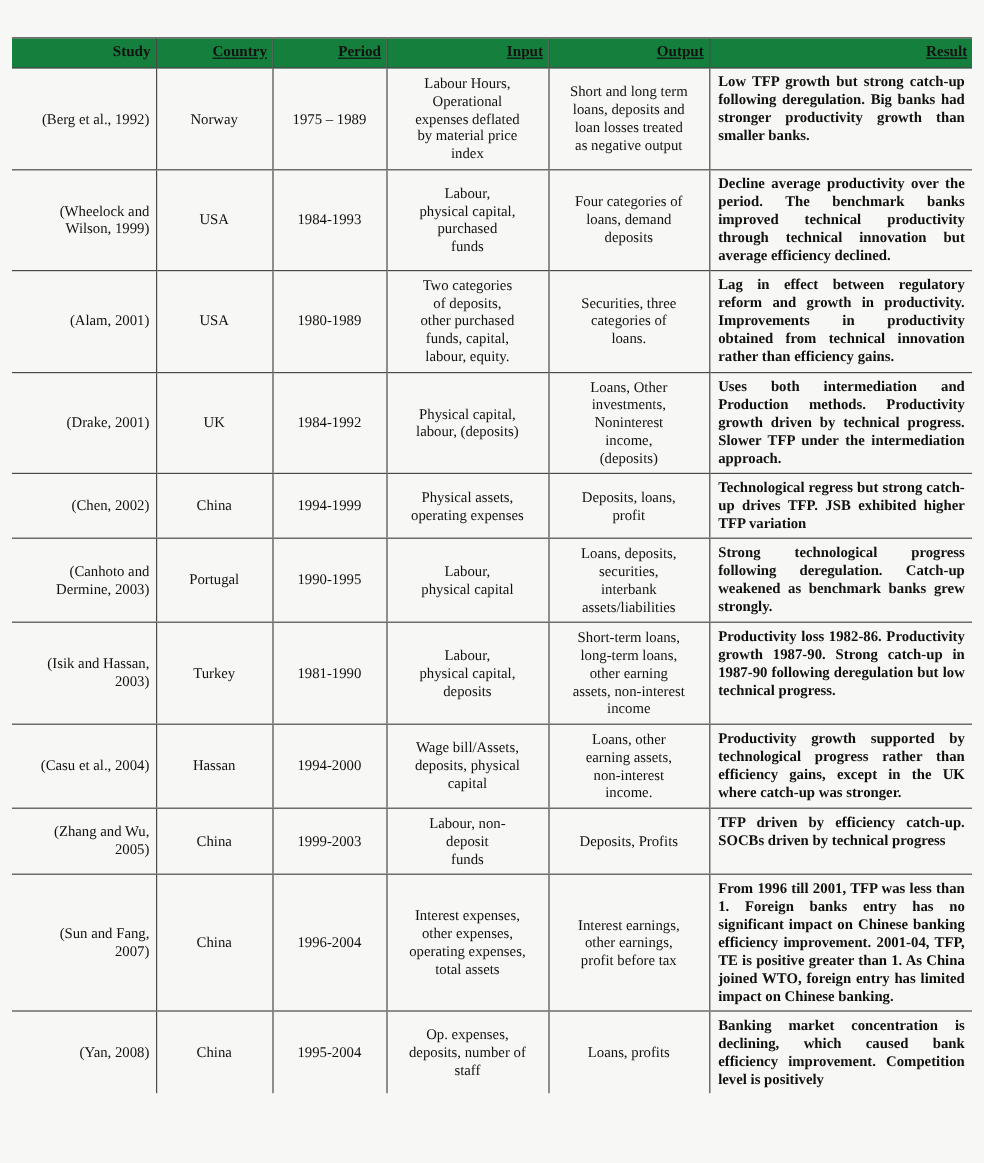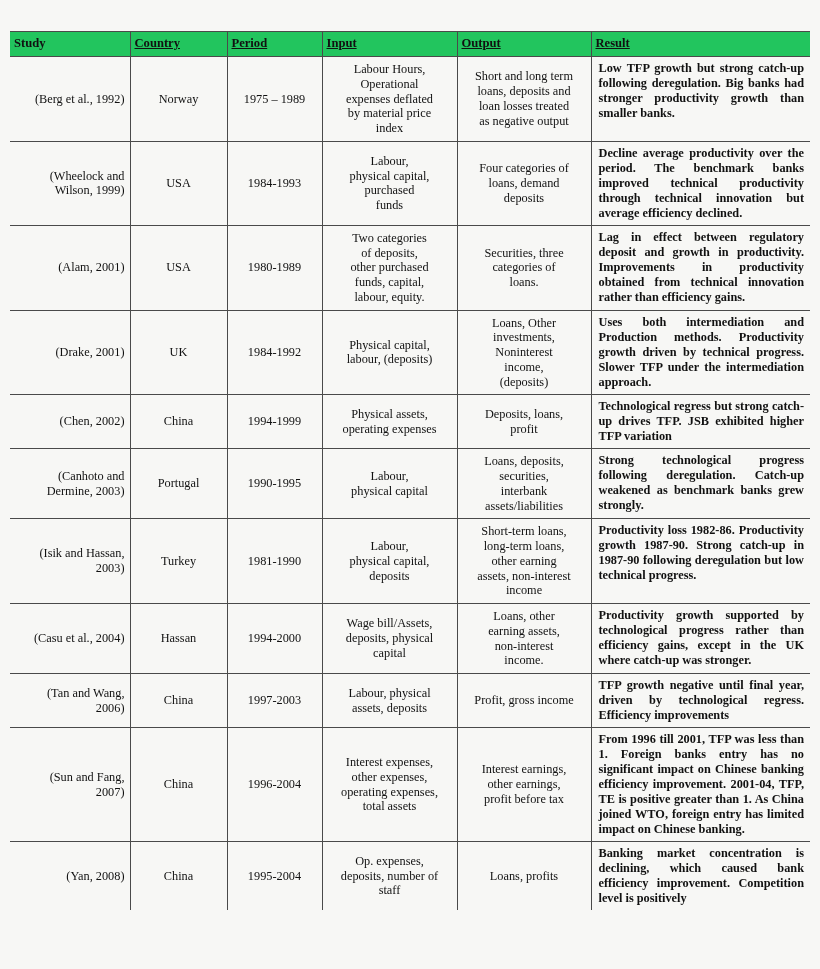--- a/index.html
+++ b/index.html
@@ -32,26 +32,26 @@
   table.lit-table col.c-study    { width: 120px; }
   table.lit-table col.c-country  { width: 97px; }
   table.lit-table col.c-period   { width: 95px; }
   table.lit-table col.c-input    { width: 135px; }
   table.lit-table col.c-output   { width: 134px; }
   table.lit-table col.c-result   { width: 219px; }
 
   thead th {
     font-weight: bold;
     font-size: 12.6px;
-    text-align: left;
+    text-align: right;
     padding: 4px 4px 5px 4px;
     border-top: 1.6px solid #4a4a4a;
     border-bottom: 1.6px solid #4a4a4a;
     vertical-align: middle;
-    background: #22c55e;
+    background: #15803d;
   }
   thead th + th { border-left: 1.3px solid #4a4a4a; text-decoration: underline; }
 
   tbody td {
     border-bottom: 1.5px solid #4a4a4a;
     padding: 5px 5px;
     vertical-align: middle;
     text-align: center;
   }
   tbody td + td { border-left: 1.3px solid #4a4a4a; }
@@ -128,21 +128,21 @@
         <td class="cell-country">USA</td>
         <td class="cell-period">1980-1989</td>
         <td class="cell-input">Two categories
 of deposits,
 other purchased
 funds, capital,
 labour, equity.</td>
         <td class="cell-output">Securities, three
 categories of
 loans.</td>
-        <td class="cell-result">Lag in effect between regulatory deposit and growth in productivity. Improvements in productivity obtained from technical innovation rather than efficiency gains.</td>
+        <td class="cell-result">Lag in effect between regulatory reform and growth in productivity. Improvements in productivity obtained from technical innovation rather than efficiency gains.</td>
       </tr>
       <tr>
         <td class="cell-study">(Drake, 2001)</td>
         <td class="cell-country">UK</td>
         <td class="cell-period">1984-1992</td>
         <td class="cell-input">Physical capital,
 labour, (deposits)</td>
         <td class="cell-output">Loans, Other
 investments,
 Noninterest
@@ -195,28 +195,29 @@
         <td class="cell-input">Wage bill/Assets,
 deposits, physical
 capital</td>
         <td class="cell-output">Loans, other
 earning assets,
 non-interest
 income.</td>
         <td class="cell-result">Productivity growth supported by technological progress rather than efficiency gains, except in the UK where catch-up was stronger.</td>
       </tr>
       <tr>
-        <td class="cell-study">(Tan and Wang,
-2006)</td>
-        <td class="cell-country">China</td>
-        <td class="cell-period">1997-2003</td>
-        <td class="cell-input">Labour, physical
-assets, deposits</td>
-        <td class="cell-output">Profit, gross income</td>
-        <td class="cell-result">TFP growth negative until final year, driven by technological regress. Efficiency improvements</td>
+        <td class="cell-study">(Zhang and Wu,
+2005)</td>
+        <td class="cell-country">China</td>
+        <td class="cell-period">1999-2003</td>
+        <td class="cell-input">Labour, non-
+deposit
+funds</td>
+        <td class="cell-output">Deposits, Profits</td>
+        <td class="cell-result">TFP driven by efficiency catch-up. SOCBs driven by technical progress</td>
       </tr>
       <tr>
         <td class="cell-study">(Sun and Fang,
 2007)</td>
         <td class="cell-country">China</td>
         <td class="cell-period">1996-2004</td>
         <td class="cell-input">Interest expenses,
 other expenses,
 operating expenses,
 total assets</td>

